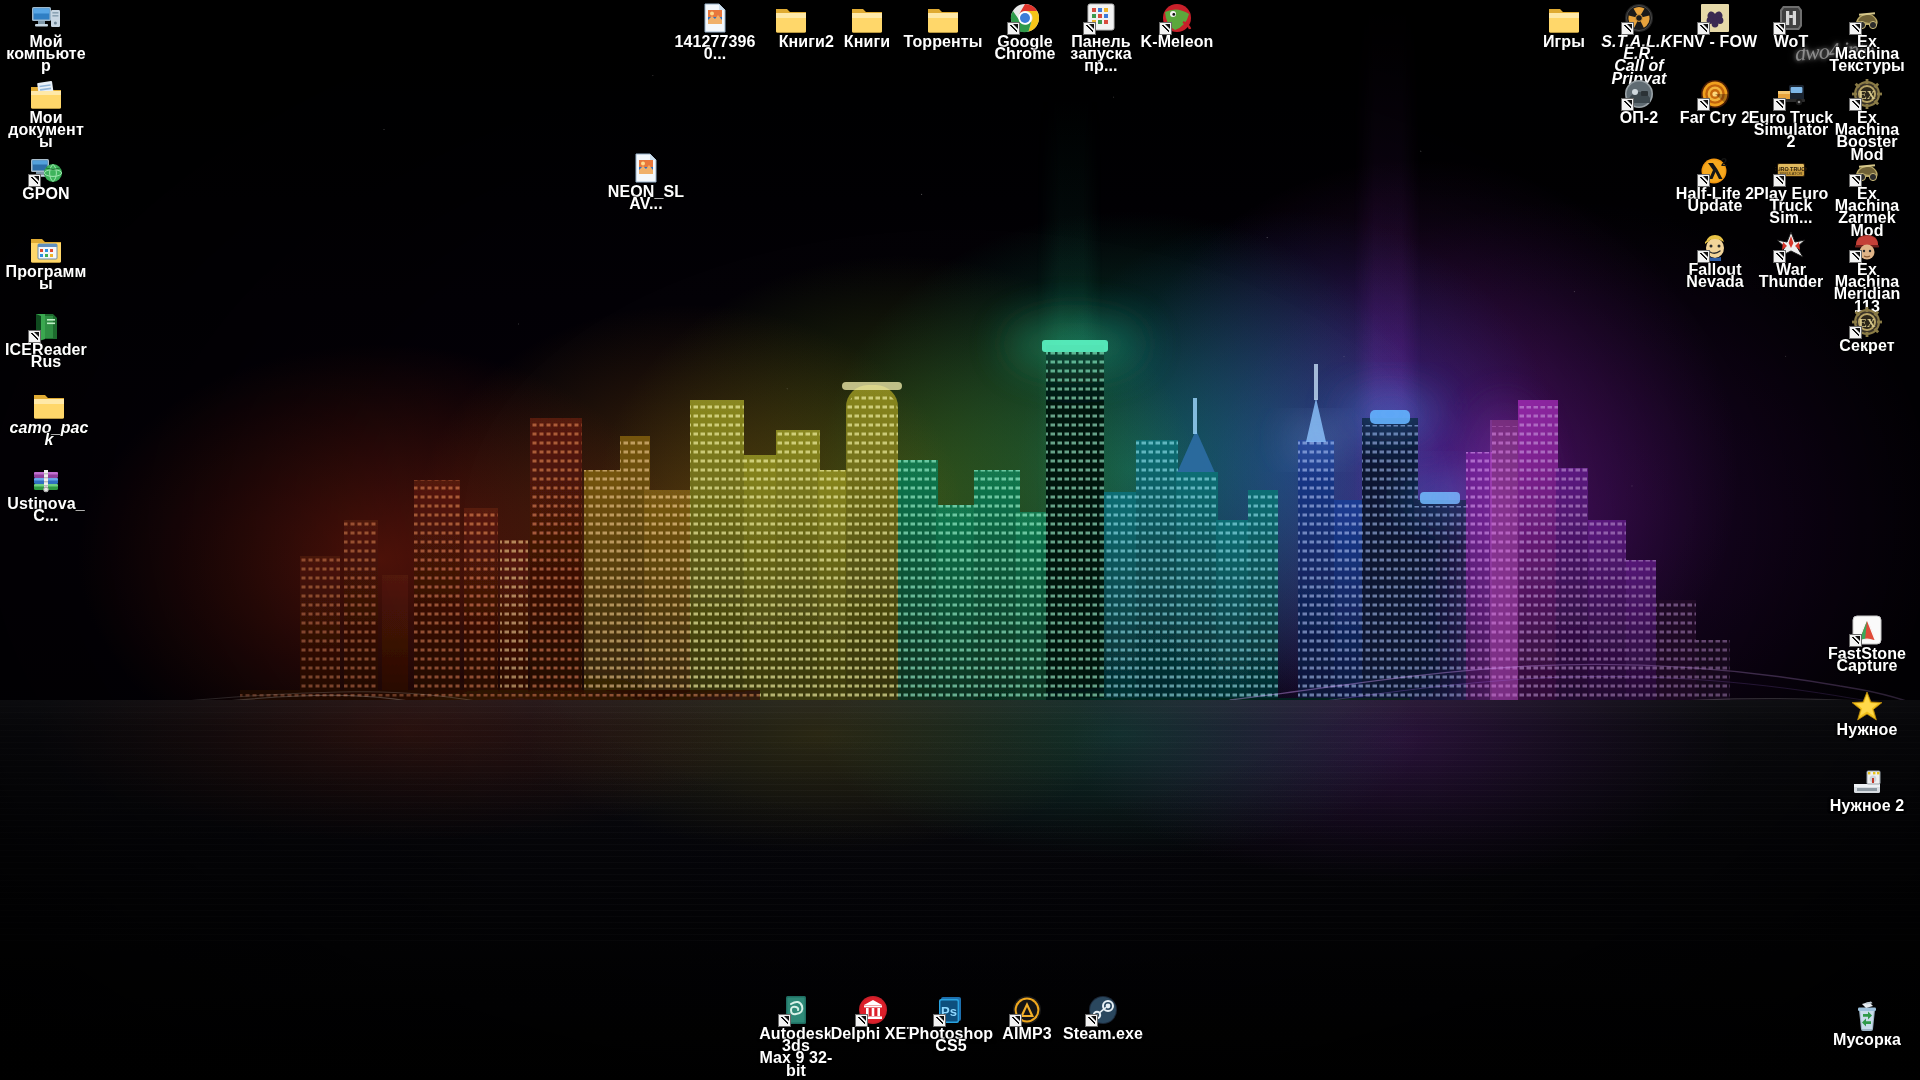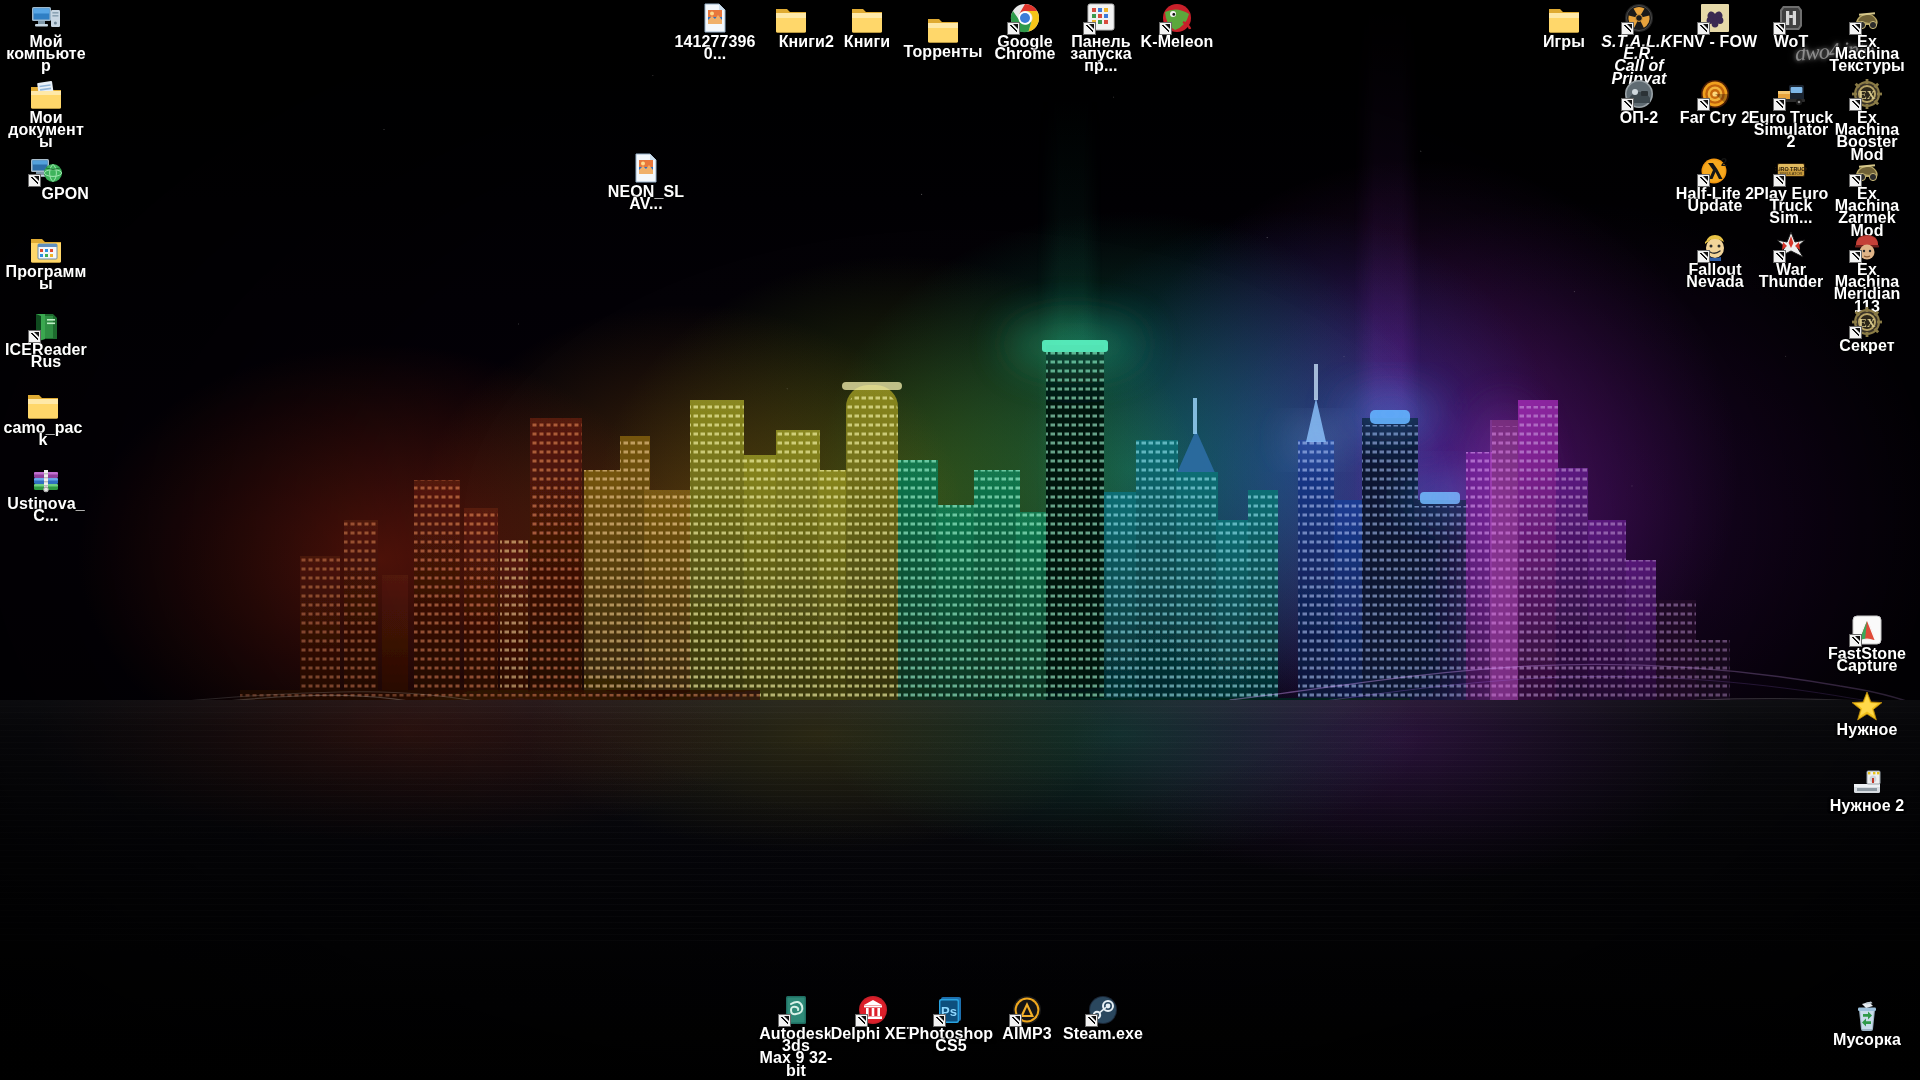--- a/index.html
+++ b/index.html
@@ -433,21 +433,21 @@
     <rect x="6" y="18" width="8" height="2.6" fill="#7e97a8"></rect>
     <rect x="3" y="20.6" width="14" height="2.2" rx="1" fill="#c7d8e4"></rect>
     <circle cx="23" cy="19" r="9" fill="#2f9a4a"></circle>
     <path d="M14.5 19 a8.5 8.5 0 0 1 17 0 a8.5 8.5 0 0 1-17 0" fill="#3fb45c"></path>
     <ellipse cx="23" cy="19" rx="8.6" ry="3.4" fill="none" stroke="#9fe8b0" stroke-width="1"></ellipse>
     <path d="M23 10.4 C18.5 14 18.5 24 23 27.6 C27.5 24 27.5 14 23 10.4" fill="none" stroke="#9fe8b0" stroke-width="1"></path>
     <path d="M16 14 q7 3 14 0" fill="none" stroke="#1f6e33" stroke-width="1"></path>
           </svg>
           <span class="shortcut-arrow"></span>
         </div>
-        <div class="label" style="white-space: pre-line; text-align: right;">GPON</div>
+        <div class="label" style="white-space: pre-line;">GPON</div>
       </div>
       <div class="icon" style="left: 3px; top: 232px;">
         <div class="glyph">
           <svg width="32" height="32" viewBox="0 0 32 32" style="position:absolute;inset:0">
     <path d="M1 7 h11 l3 3 h16 v19 a1.5 1.5 0 0 1-1.5 1.5 h-27 A1.5 1.5 0 0 1 1 29 z" fill="#e0ab33"></path>
     <path d="M1 11 h30 v18 a1.5 1.5 0 0 1-1.5 1.5 h-27 A1.5 1.5 0 0 1 1 29 z" fill="#ffd76a"></path>
     <rect x="8" y="12" width="19" height="15" rx="1" fill="#f4f7fa" stroke="#6e8ca6"></rect>
     <rect x="8" y="12" width="19" height="3" fill="#5f8fc0"></rect>
     <g fill="#e04a2f">
               <rect x="10" y="17" width="3" height="3"></rect>
@@ -474,21 +474,21 @@
     <path d="M9 6 h14 v22 h-14 z" fill="#2f8f43"></path>
     <path d="M6 4 h9 v25 l-9 3 z" fill="#0f4a1f"></path>
     <path d="M6 4 h9 v25 l-4 1.3 V6 z" fill="#3aa84f"></path>
     <rect x="17" y="9" width="8" height="1.6" fill="#bff0c6"></rect>
     <rect x="17" y="12.5" width="8" height="1.6" fill="#bff0c6"></rect>
           </svg>
           <span class="shortcut-arrow"></span>
         </div>
         <div class="label" style="white-space: pre-line;">ICEReaderRus</div>
       </div>
-      <div class="icon" style="left: 0; top: 388px;">
+      <div class="icon" style="left: 6px; top: 388px; font-style: italic;">
         <div class="glyph">
           <svg width="32" height="32" viewBox="0 0 32 32" style="position:absolute;inset:0">
   <path d="M1 7 h11 l3 3 h16 v19 a1.5 1.5 0 0 1-1.5 1.5 h-27 A1.5 1.5 0 0 1 1 29 z" fill="#e0ab33"></path>
   <path d="M1 11 h30 v18 a1.5 1.5 0 0 1-1.5 1.5 h-27 A1.5 1.5 0 0 1 1 29 z" fill="#ffd76a"></path>
   <path d="M1 11 h30 v5 h-30 z" fill="#ffe9a8"></path>
           </svg>
         </div>
         <div class="label" style="white-space: pre-line;">camo_pack</div>
       </div>
       <div class="icon" style="left: 3px; top: 464px;">
@@ -540,21 +540,21 @@
       <div class="icon" style="left: 824px; top: 2px;">
         <div class="glyph">
           <svg width="32" height="32" viewBox="0 0 32 32" style="position:absolute;inset:0">
   <path d="M1 7 h11 l3 3 h16 v19 a1.5 1.5 0 0 1-1.5 1.5 h-27 A1.5 1.5 0 0 1 1 29 z" fill="#e0ab33"></path>
   <path d="M1 11 h30 v18 a1.5 1.5 0 0 1-1.5 1.5 h-27 A1.5 1.5 0 0 1 1 29 z" fill="#ffd76a"></path>
   <path d="M1 11 h30 v5 h-30 z" fill="#ffe9a8"></path>
           </svg>
         </div>
         <div class="label" style="white-space: pre-line;">Книги</div>
       </div>
-      <div class="icon" style="left: 900px; top: 12px;">
+      <div class="icon" style="left: 900px; top: 2px;">
         <div class="glyph">
           <svg width="32" height="32" viewBox="0 0 32 32" style="position:absolute;inset:0">
   <path d="M1 7 h11 l3 3 h16 v19 a1.5 1.5 0 0 1-1.5 1.5 h-27 A1.5 1.5 0 0 1 1 29 z" fill="#e0ab33"></path>
   <path d="M1 11 h30 v18 a1.5 1.5 0 0 1-1.5 1.5 h-27 A1.5 1.5 0 0 1 1 29 z" fill="#ffd76a"></path>
   <path d="M1 11 h30 v5 h-30 z" fill="#ffe9a8"></path>
           </svg>
         </div>
         <div class="label" style="white-space: pre-line;">Торренты</div>
       </div>
       <div class="icon" style="left: 982px; top: 2px;">

